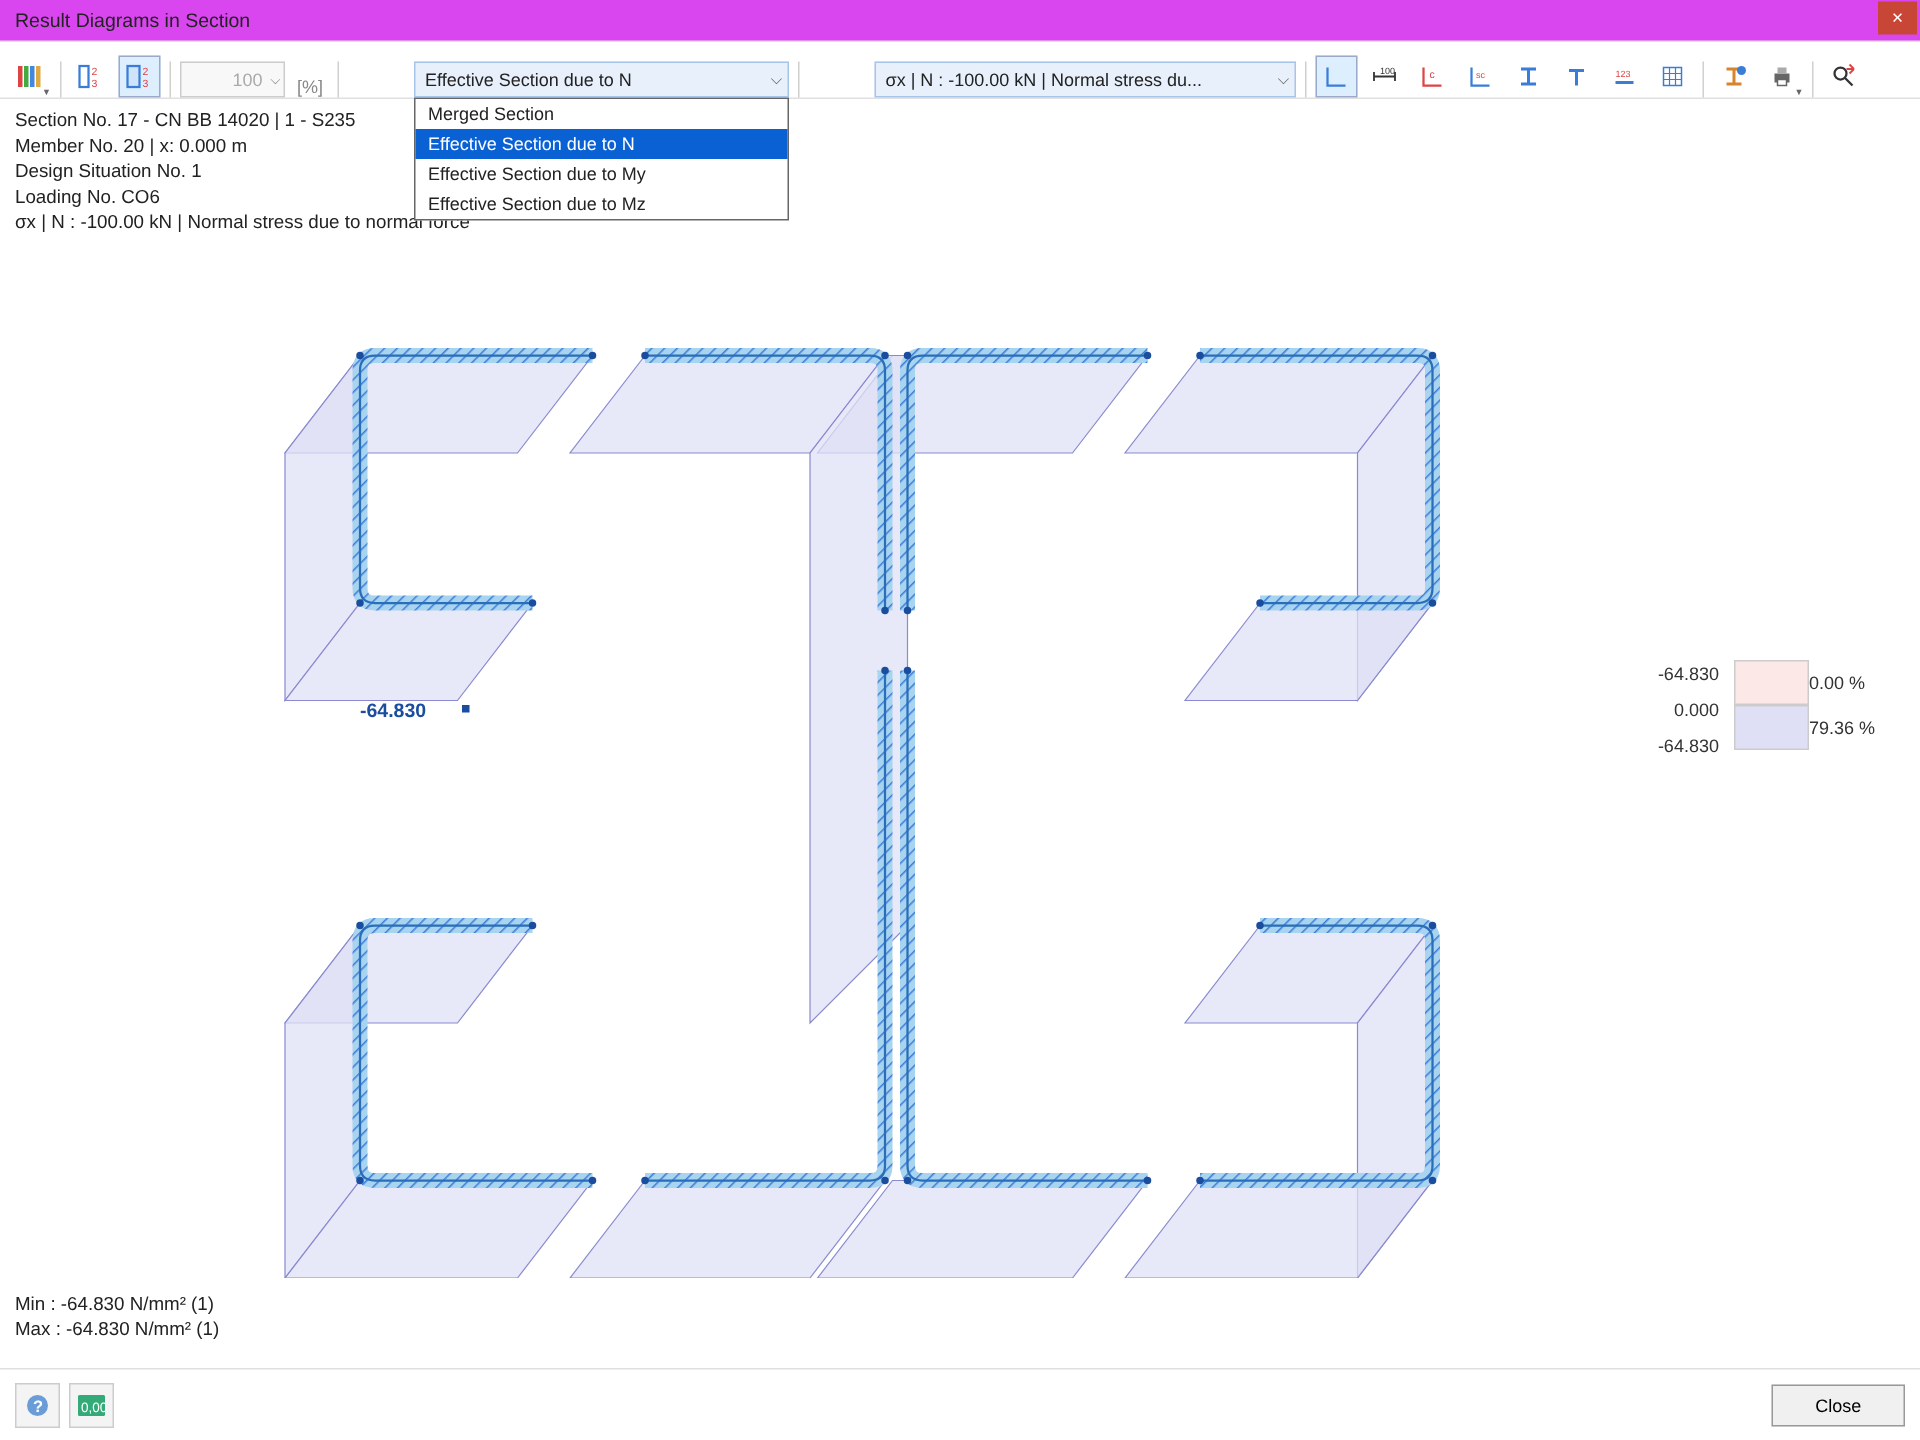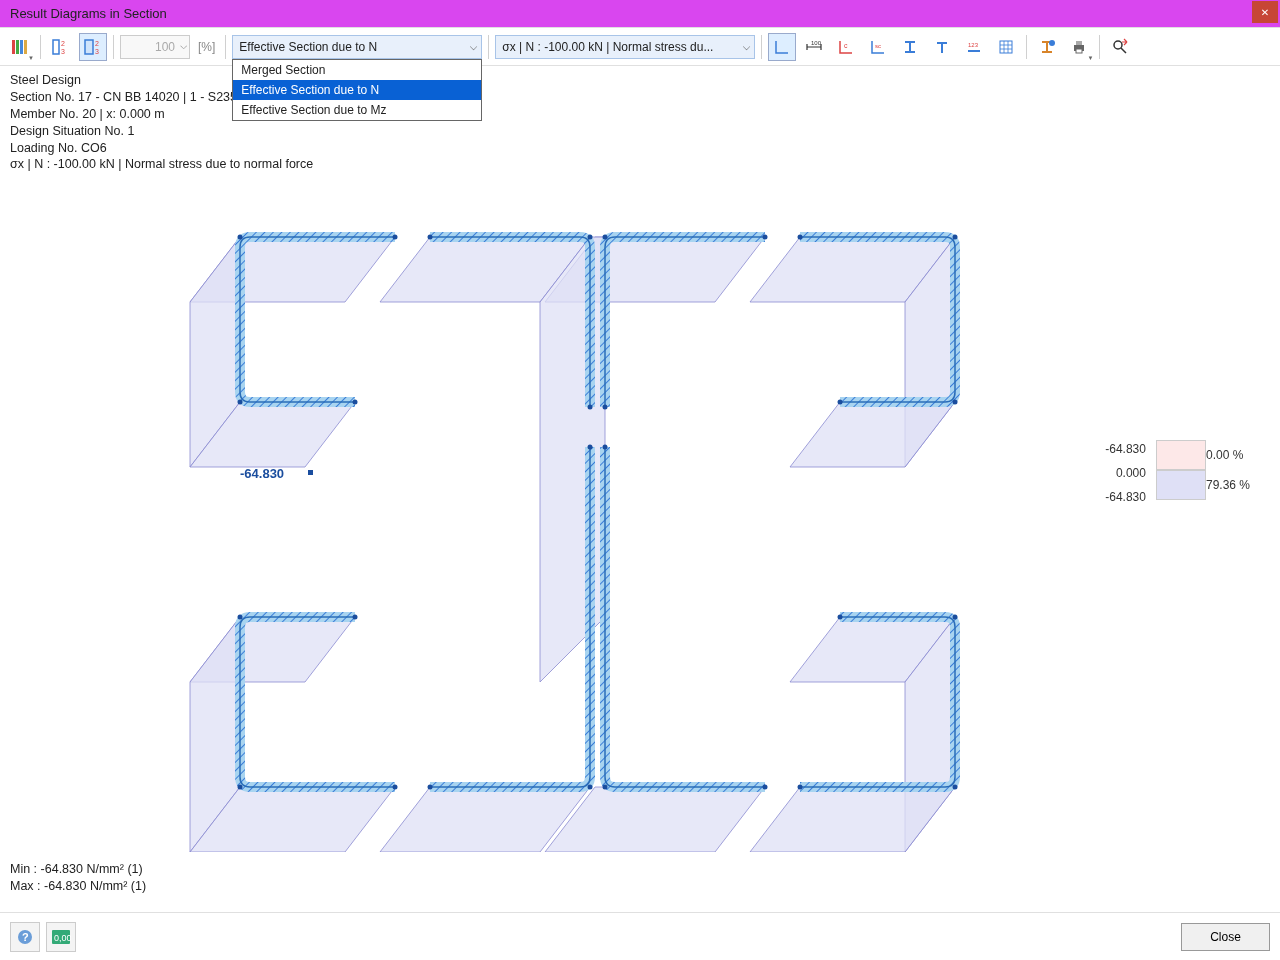--- a/index.html
+++ b/index.html
@@ -1,31 +1,31 @@
 <!DOCTYPE html>
 <html><head>
 <meta charset="utf-8">
 <style>
 * { box-sizing: border-box; margin: 0; padding: 0; }
 body { font-family: "Segoe UI", Arial, sans-serif; font-size: 12px; background: #fff; width: 1280px; height: 960px; overflow: hidden; position: relative; }
 .titlebar { height: 28px; background: #d946ef; display: flex; align-items: center; padding-left: 10px; border-bottom: 1px solid #e0e0e0; }
 .titlebar .title { font-size: 13px; color: #222; }
 .titlebar .close { position: absolute; right: 2px; top: 1px; width: 26px; height: 22px; background: #c74636; display: flex; align-items: center; justify-content: center; color: #fff; font-size: 10px; cursor: pointer; }
-.toolbar { height: 38px; display: flex; align-items: center; padding: 0 6px; gap: 4px; border-bottom: 1px solid #e0e0e0; }
+.toolbar { height: 38px; display: flex; align-items: flex-end; padding: 0 6px; gap: 4px; border-bottom: 1px solid #e0e0e0; }
 .tbtn { width: 28px; height: 28px; display: flex; align-items: center; justify-content: center; border: 1px solid transparent; cursor: pointer; position: relative; }
 .tbtn.active { border: 1px solid #9ac; background: #def; }
 .sep { width: 1px; height: 24px; background: #d0d0d0; margin: 0 2px; }
 .dd { position: absolute; right: -1px; bottom: -1px; font-size: 6px; color: #666; }
 .zoom { width: 70px; height: 24px; border: 1px solid #ccc; background: #f8f8f8; display: flex; align-items: center; justify-content: flex-end; padding-right: 14px; color: #aaa; font-size: 12px; position: relative; }
 .zoom::after { content: "⌵"; position: absolute; right: 2px; font-size: 9px; color: #888; }
 .pct { color: #888; margin: 0 4px; }
-.select { height: 24px; border: 1px solid #a8c4e8; background: #e8f0fb; display: flex; align-items: center; padding: 0 18px 0 6px; font-size: 12px; color: #222; position: relative; cursor: pointer; }
+.select { height: 24px; border: 1px solid #a8c4e8; background: #e8f0fb; display: flex; align-items: center; padding: 0 18px 0 6px; font-size: 12px; color: #222; position: relative; cursor: pointer; margin-left: 44px; }
 .select::after { content: "⌵"; position: absolute; right: 4px; font-size: 10px; color: #666; }
 .select.s1 { width: 250px; }
-.select.s2 { width: 260px; }
+.select.s2 { width: 281px; }
 .dropdown { position: absolute; left: -1px; top: 23px; width: 250px; background: #fff; border: 1px solid #666; z-index: 100; }
 .dropdown .opt { padding: 3px 8px; color: #222; }
 .dropdown .opt.sel { background: #0961d4; color: #fff; }
 .info { position: absolute; left: 10px; top: 72px; font-size: 12.5px; color: #222; line-height: 1.35; }
 .canvas { position: absolute; left: 0; top: 72px; right: 0; bottom: 50px; }
 .legend { position: absolute; right: 30px; top: 440px; font-size: 12px; color: #333; }
 .legend .row { display: flex; align-items: center; height: 18px; }
 .legend .val { width: 60px; text-align: right; margin-right: 10px; }
 .legend .sw { width: 50px; height: 30px; border: 1px solid #ccc; }
 .legend .pct2 { }
@@ -72,20 +72,21 @@
   <div class="zoom">
       <span>100</span>
     </div>
   <span class="pct">[%]</span>
   <div class="sep"></div>
   <div class="select s1">
     <span>Effective Section due to N</span>
     <div class="dropdown">
       <div class="opt">Merged Section</div>
       <div class="opt sel">Effective Section due to N</div>
+      <div class="opt">Effective Section due to My</div>
       <div class="opt">Effective Section due to Mz</div>
     </div>
   </div>
   <div class="sep"></div>
   <div class="select s2">
       <span>σx | N : -100.00 kN | Normal stress du...</span>
     </div>
   <div class="sep"></div>
   <div class="tbtn active">
       <svg width="18" height="18">
@@ -151,21 +152,20 @@
   <div class="tbtn">
       <svg width="18" height="18">
         <circle cx="7" cy="7" r="4" fill="none" stroke="#333" stroke-width="1.5"></circle>
         <path d="M10 10 L15 15" stroke="#333" stroke-width="1.5"></path>
         <path d="M11 4 L16 4 M16 4 L13 1 M16 4 L13 7" stroke="#d44" stroke-width="1.2" fill="none"></path>
       </svg>
     </div>
 </div>
 
 <div class="info">
-  <div>Steel Design</div>
   <div>Section No. 17 - CN BB 14020 | 1 - S235</div>
   <div>Member No. 20 | x: 0.000 m</div>
   <div>Design Situation No. 1</div>
   <div>Loading No. CO6</div>
   <div>σx | N : -100.00 kN | Normal stress due to normal force</div>
 </div>
 
 <div class="canvas">
 <svg width="1280" height="780" viewBox="0 0 1280 780">
   <defs>

